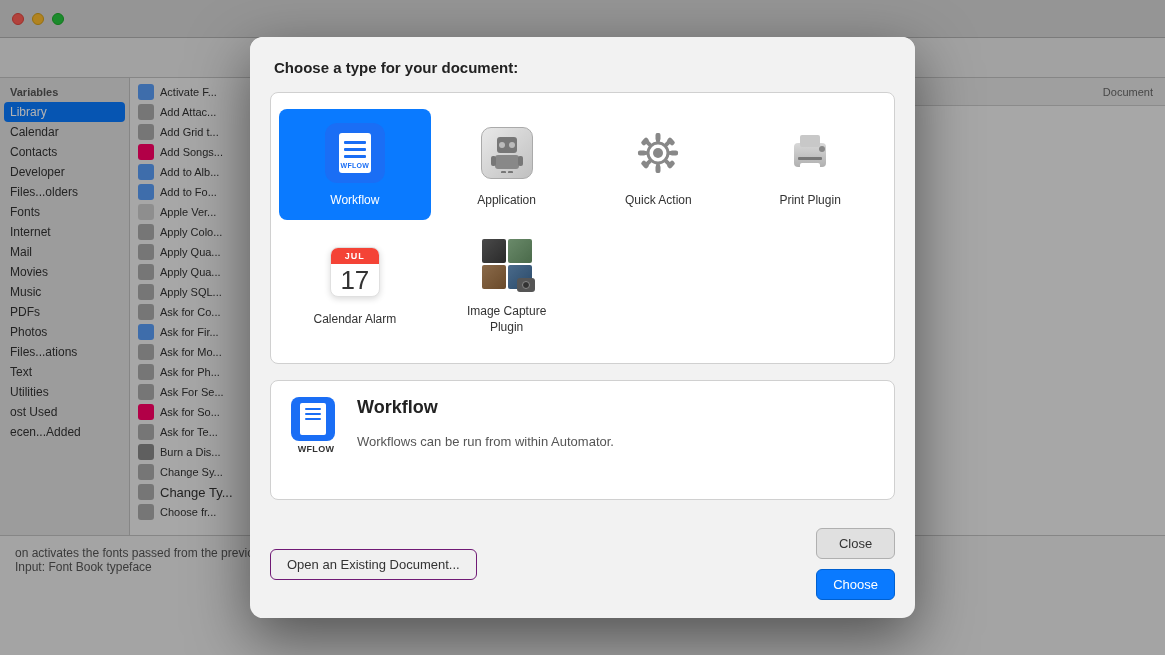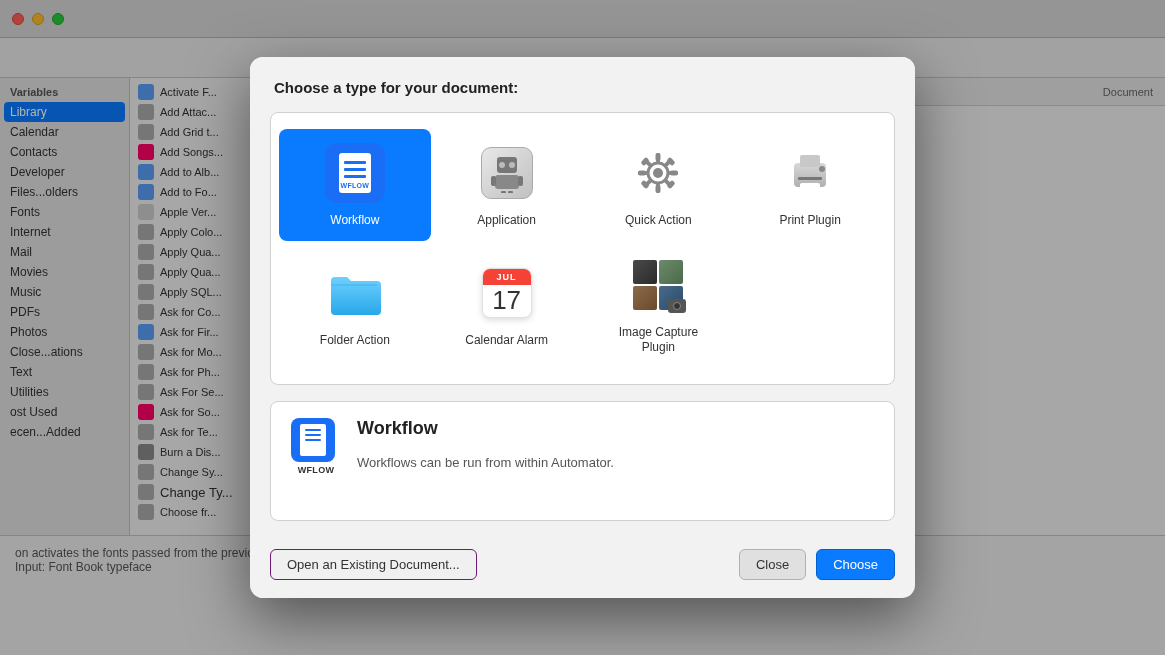--- a/index.html
+++ b/index.html
@@ -521,20 +521,21 @@
 
     .btn-choose {
       background: #0a7aff;
       color: white;
       border: 1px solid #0060d0;
     }
 
     .footer-right {
       display: flex;
       gap: 10px;
+      flex-direction: column;
     }
     .wflow-small-bg {
       width: 44px; height: 44px;
       background: #1a6ef5;
       border-radius: 8px;
       display: flex;
       align-items: center;
       justify-content: center;
     }
     .wflow-small-paper {
@@ -612,21 +613,21 @@
       <div class="sidebar-item">
         <span>Music</span>
       </div>
       <div class="sidebar-item">
         <span>PDFs</span>
       </div>
       <div class="sidebar-item">
         <span>Photos</span>
       </div>
       <div class="sidebar-item">
-        <span>Close...ations</span>
+        <span>Files...ations</span>
       </div>
       <div class="sidebar-item">
         <span>Text</span>
       </div>
       <div class="sidebar-item">
         <span>Utilities</span>
       </div>
       <div class="sidebar-item">
         <span>ost Used</span>
       </div>
@@ -828,37 +829,20 @@
                 <rect x="16" y="8" width="20" height="12" rx="2" fill="#c8c8c8"></rect>
                 <rect x="14" y="30" width="24" height="3" rx="1" fill="#777"></rect>
                 <rect x="16" y="36" width="20" height="10" rx="2" fill="white"></rect>
                 <circle cx="38" cy="22" r="3" fill="#888"></circle>
               </svg>
             </div>
           </div>
           <span class="doc-type-label">Print Plugin</span>
         </div>
 
-        <div class="doc-type-item">
-          <div class="doc-type-icon">
-            <div class="icon-folder">
-              <svg width="56" height="52" viewBox="0 0 56 52">
-                <path d="M4 14 Q4 10 8 10 L20 10 L24 14 L50 14 Q54 14 54 18 L54 44 Q54 48 50 48 L8 48 Q4 48 4 44 Z" fill="url(#folderGrad)"></path>
-                <defs>
-                  <linearGradient id="folderGrad" x1="0" y1="0" x2="0" y2="1">
-                    <stop offset="0%" stop-color="#6dd0ff"></stop>
-                    <stop offset="100%" stop-color="#28a8e8"></stop>
-                  </linearGradient>
-                </defs>
-                <path d="M4 18 L50 18" stroke="#1890d0" stroke-width="1" opacity="0.4"></path>
-              </svg>
-            </div>
-          </div>
-          <span class="doc-type-label">Folder Action</span>
-        </div>
 
         <div class="doc-type-item">
           <div class="doc-type-icon">
             <div class="icon-calendar">
               <div class="calendar-body">
                 <div class="calendar-header">JUL</div>
                 <div class="calendar-number">17</div>
               </div>
             </div>
           </div>

